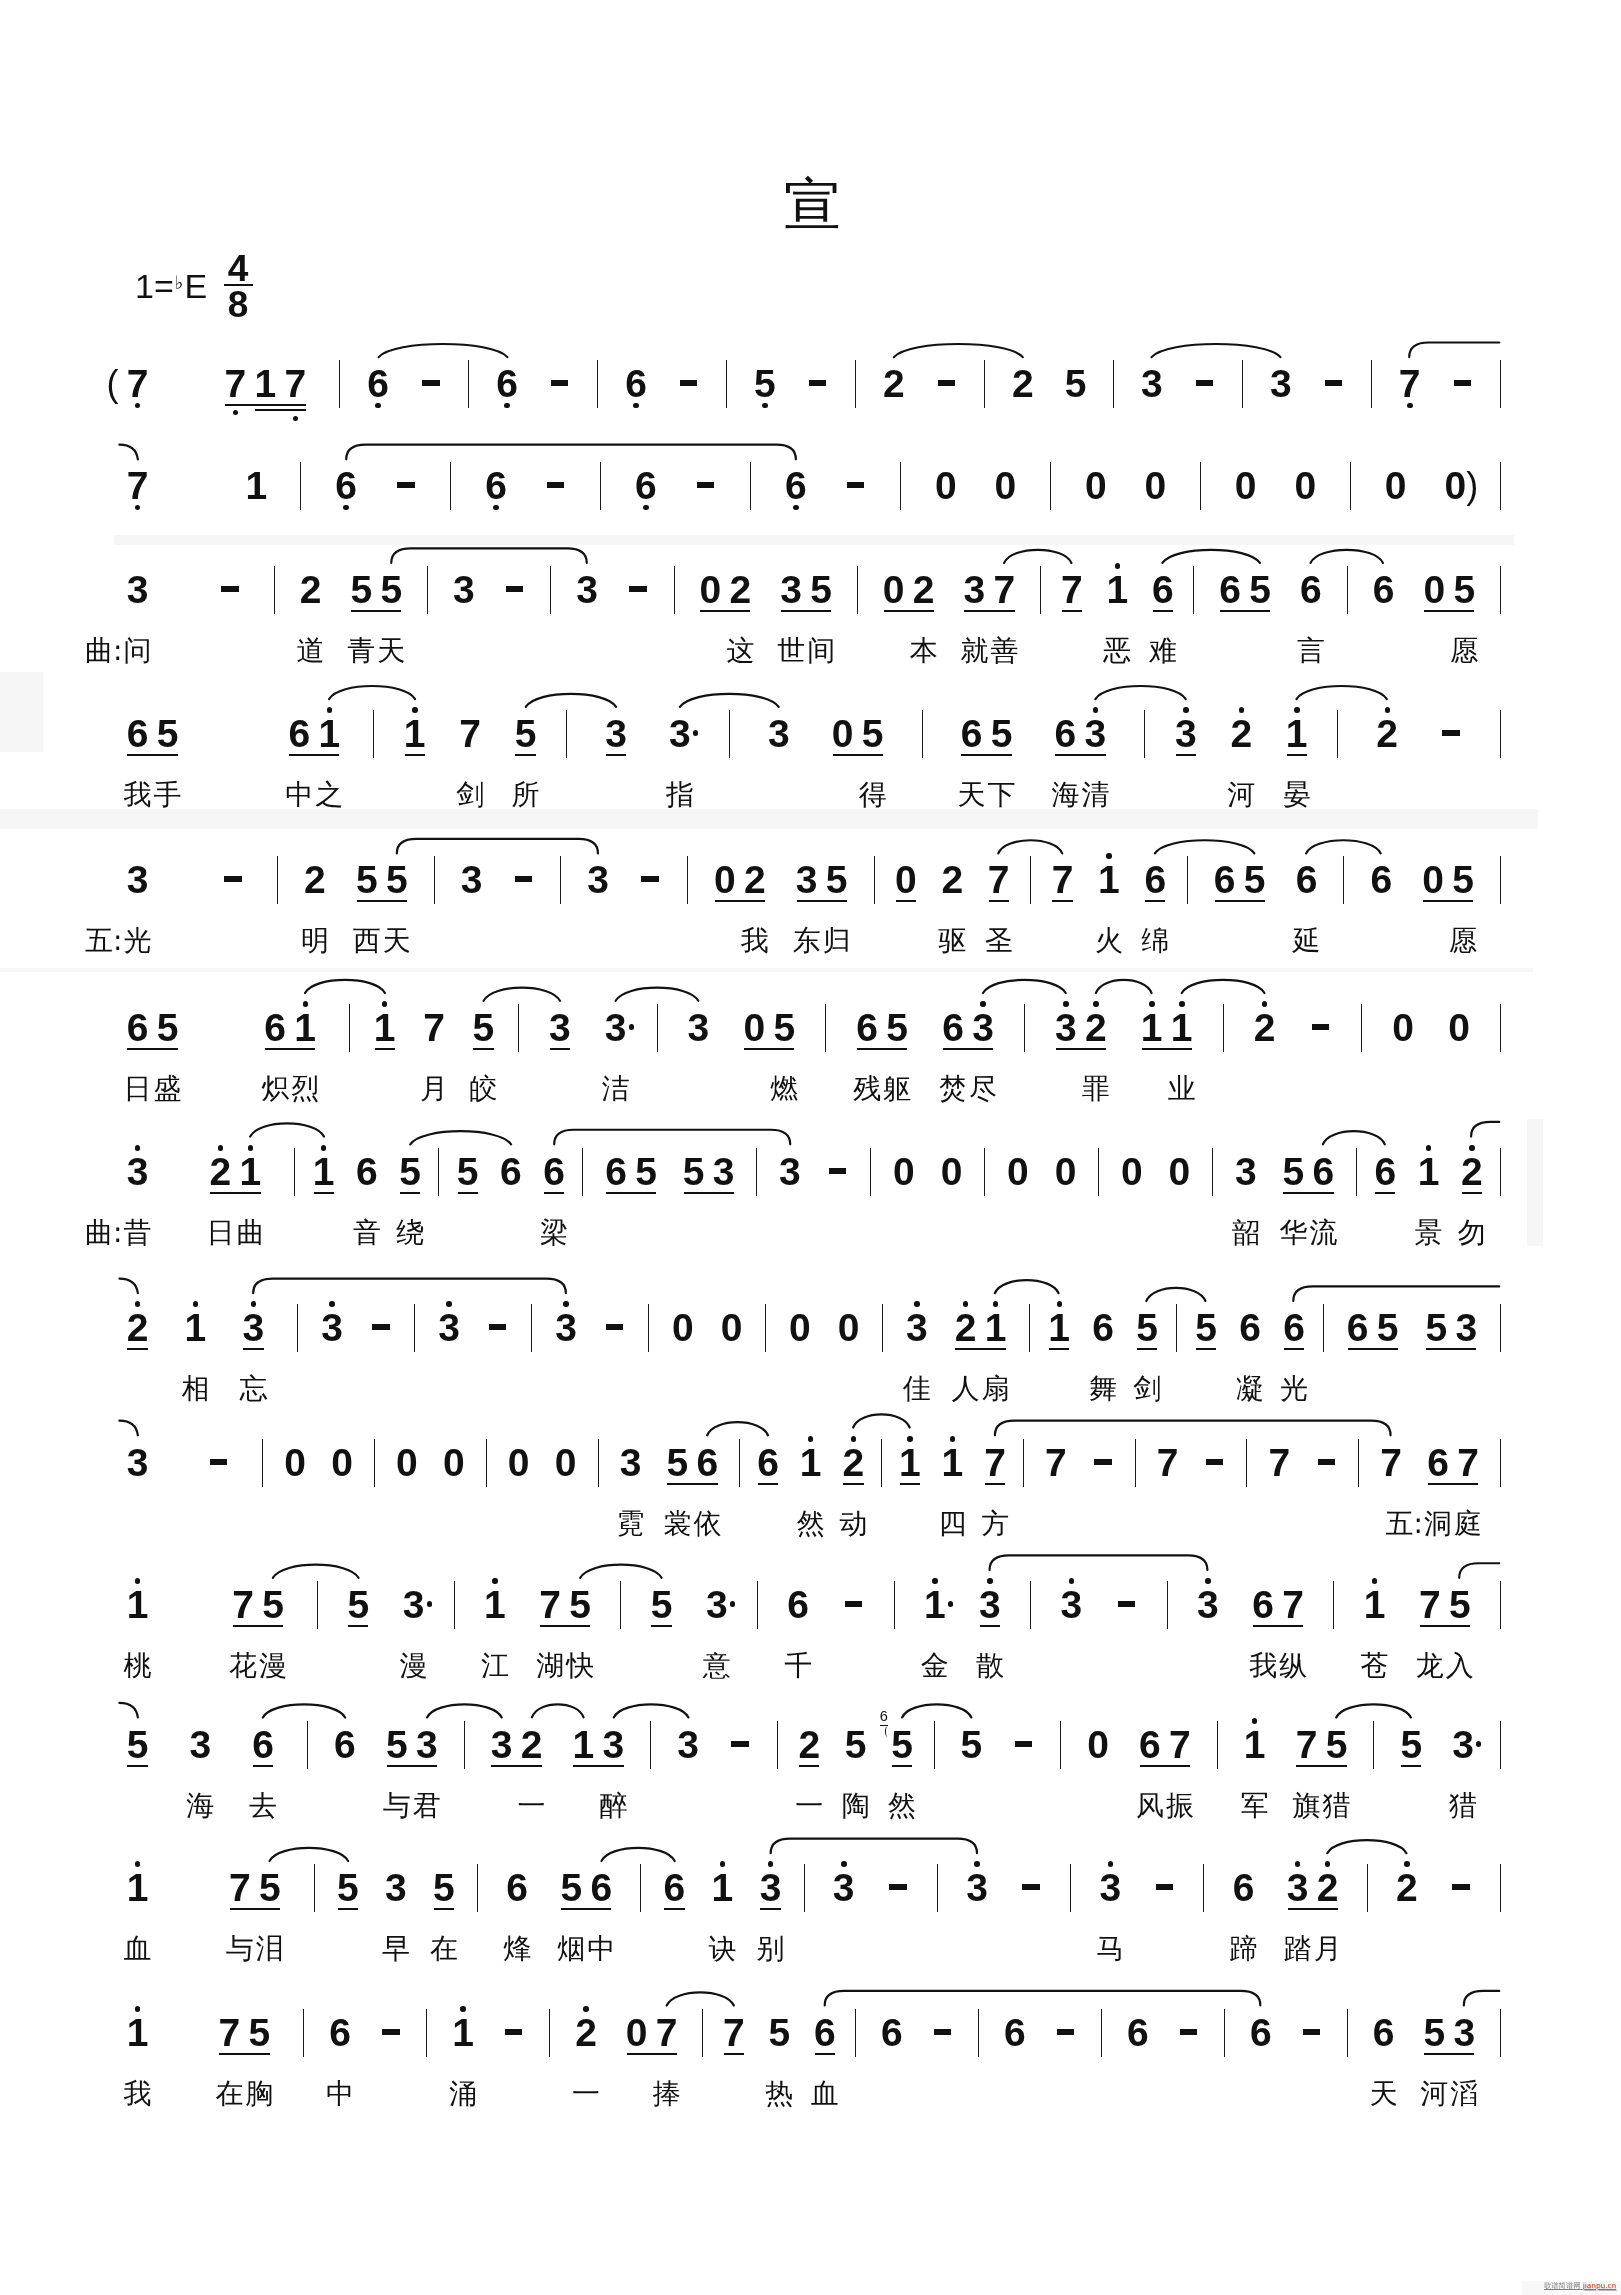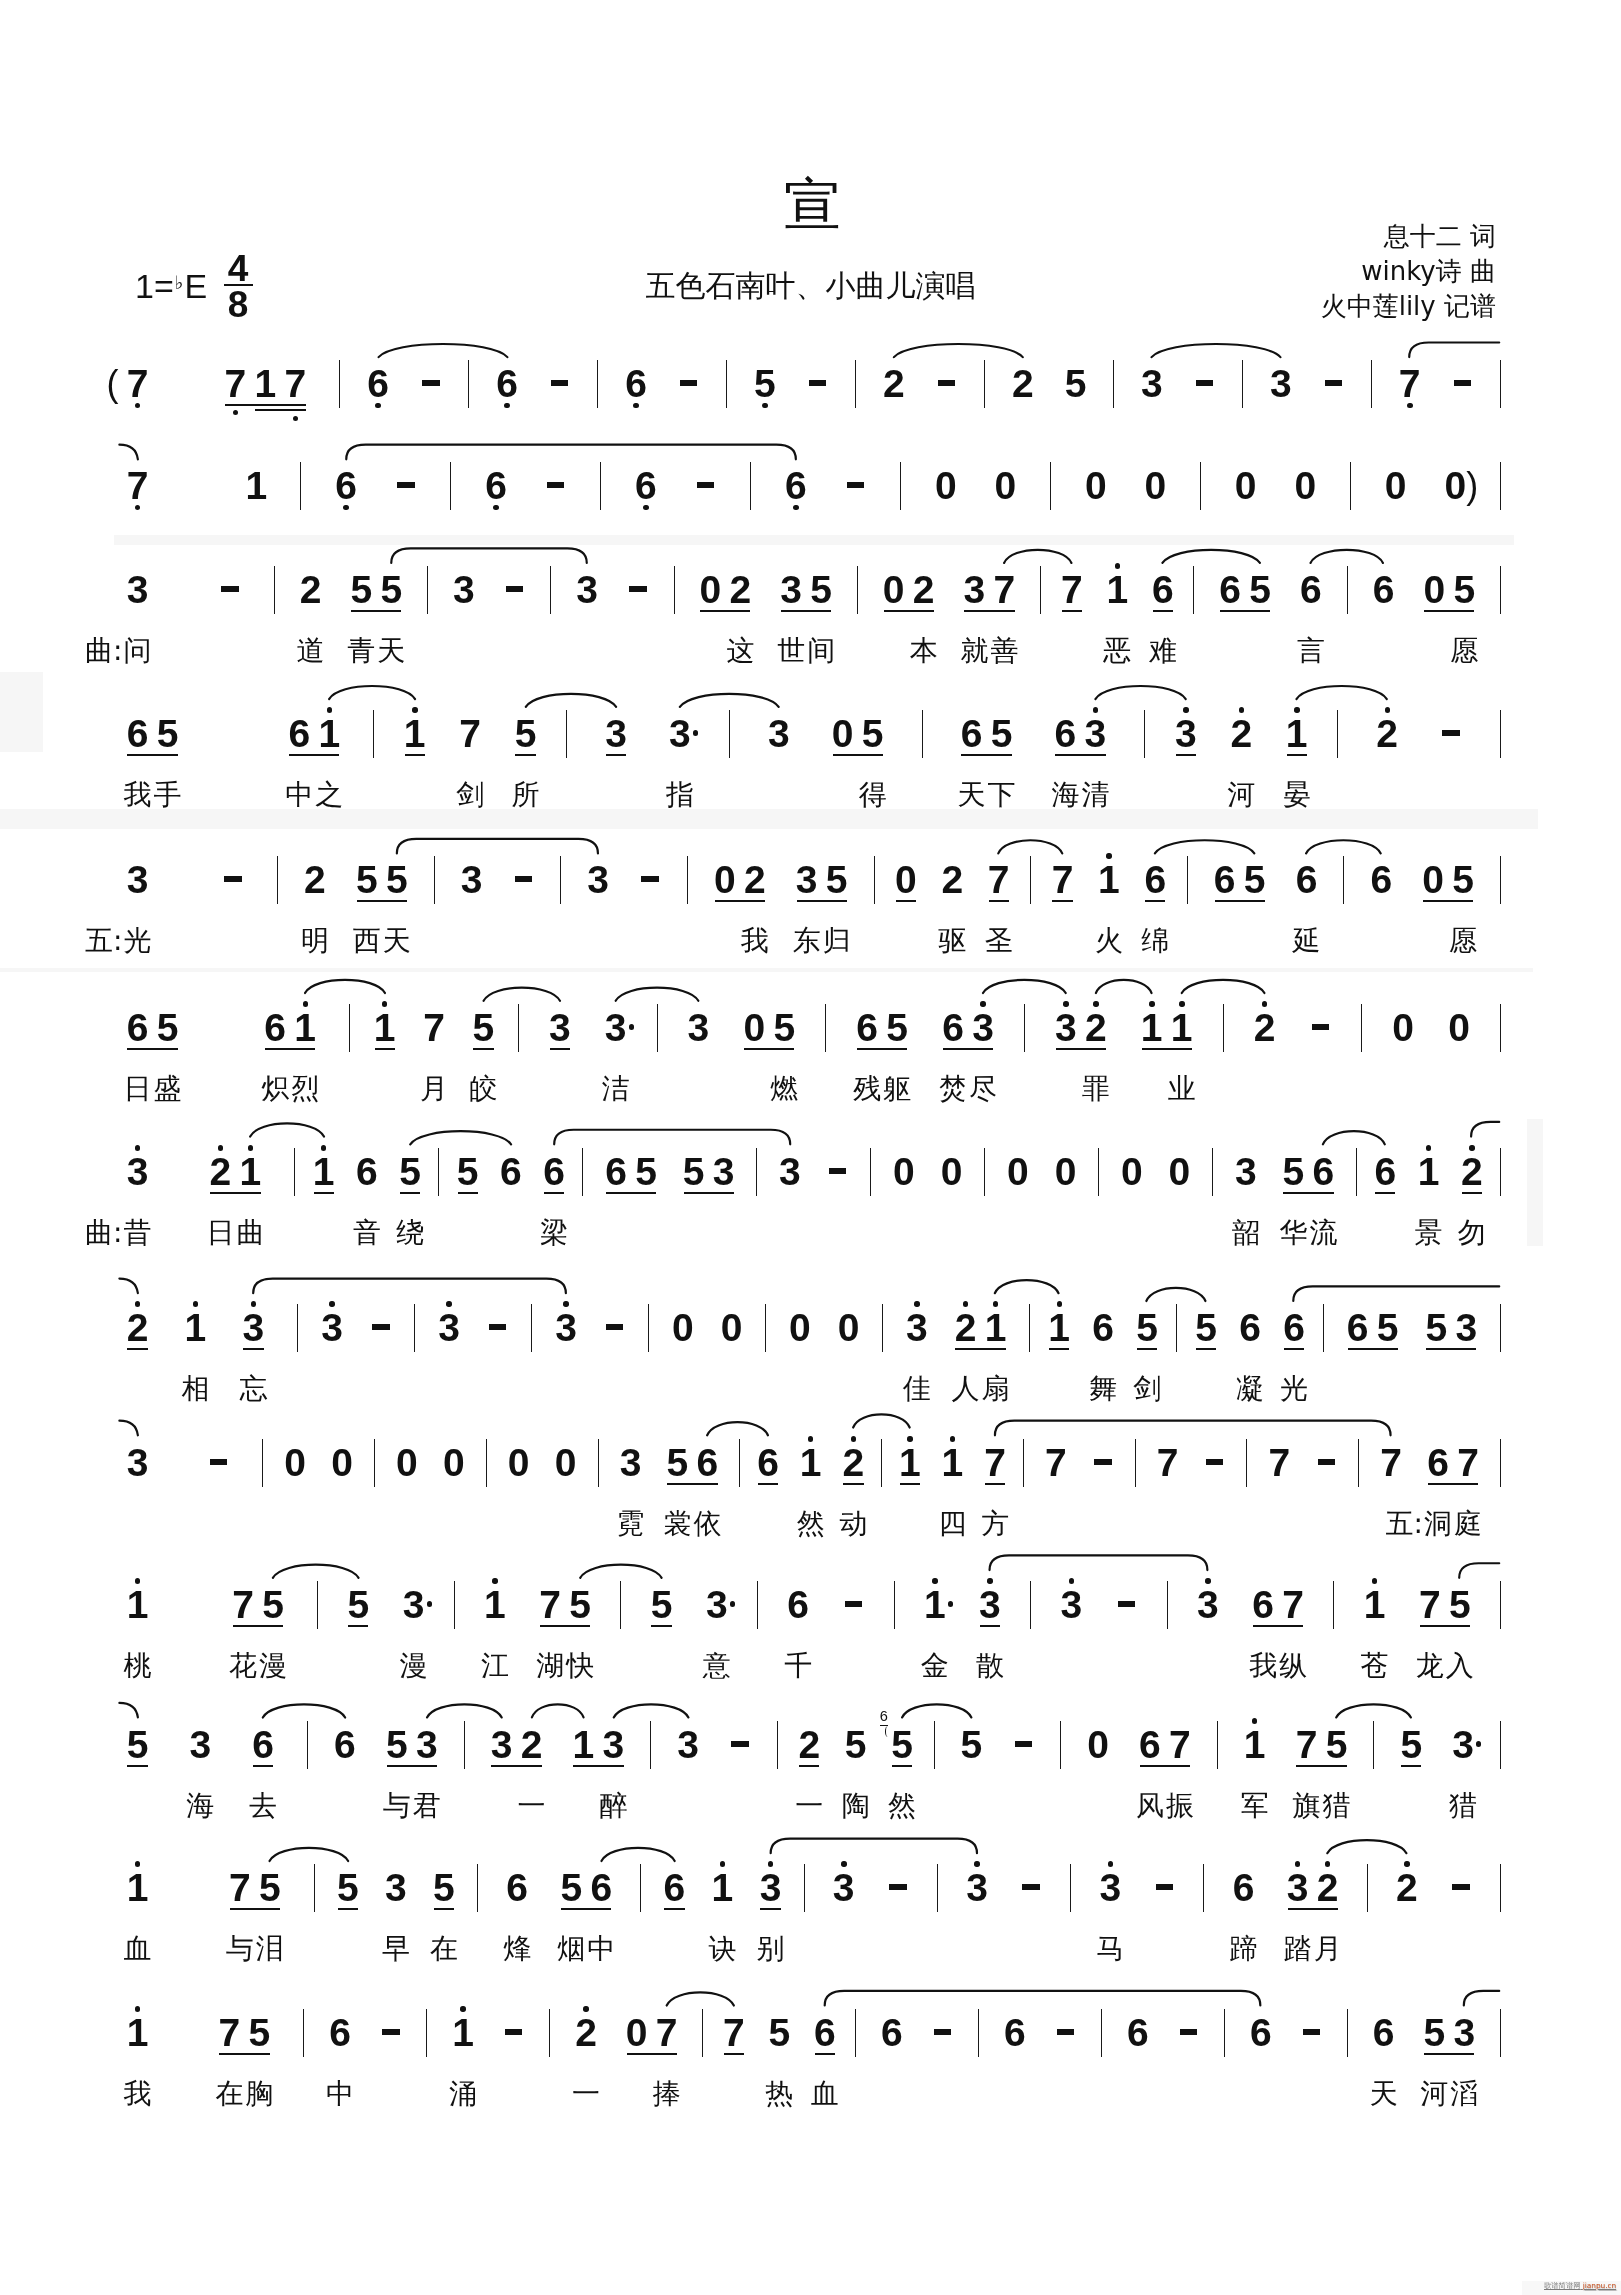--- a/index.html
+++ b/index.html
@@ -122,27 +122,21 @@
 
   <div class="title">宣</div>
 
   <div class="key">
     <span>1=</span><span class="flat">♭</span><span>E</span>
   </div>
   <div class="time-num">4</div>
   <div class="time-bar"></div>
   <div class="time-den">8</div>
 
-  <div class="performers">五色石南叶、小曲儿演唱</div>
 
-  <div class="credits">
-    <div class="credit">息十二 词</div>
-    <div class="credit">winky诗 曲</div>
-    <div class="credit">火中莲lily 记谱</div>
-  </div>
 
   <div id="score">
       <div class="line">
         <div class="measure">
           <div class="beat">
             <div class="note low">
               <span class="digit">7</span>
               <span class="odot lo ul0"></span>
               <span class="paren open">(</span>
             </div>

